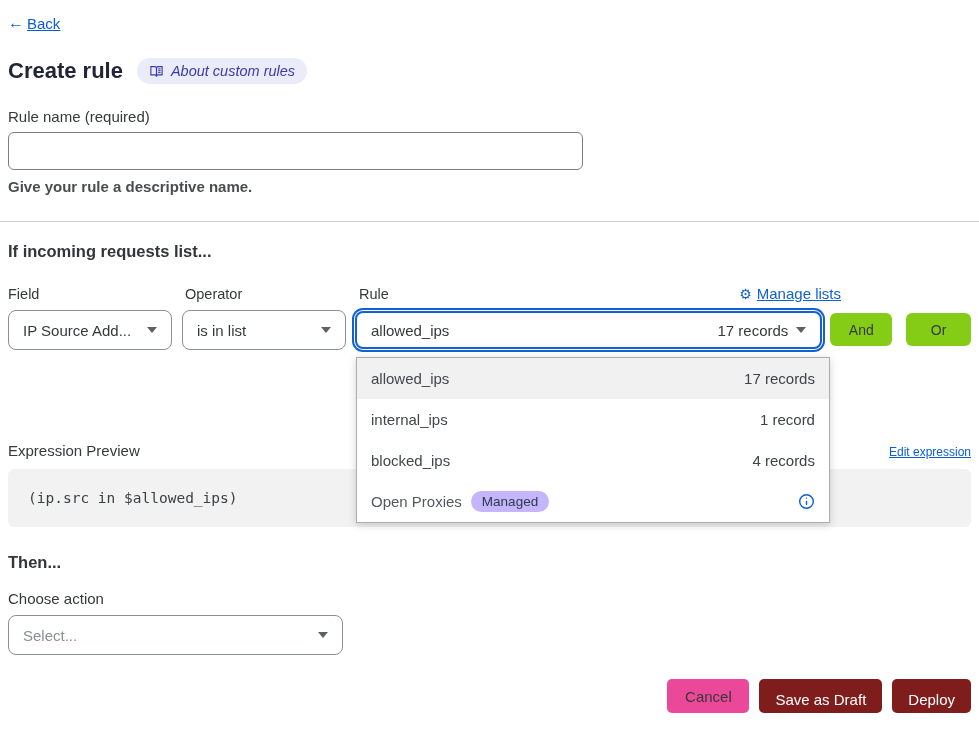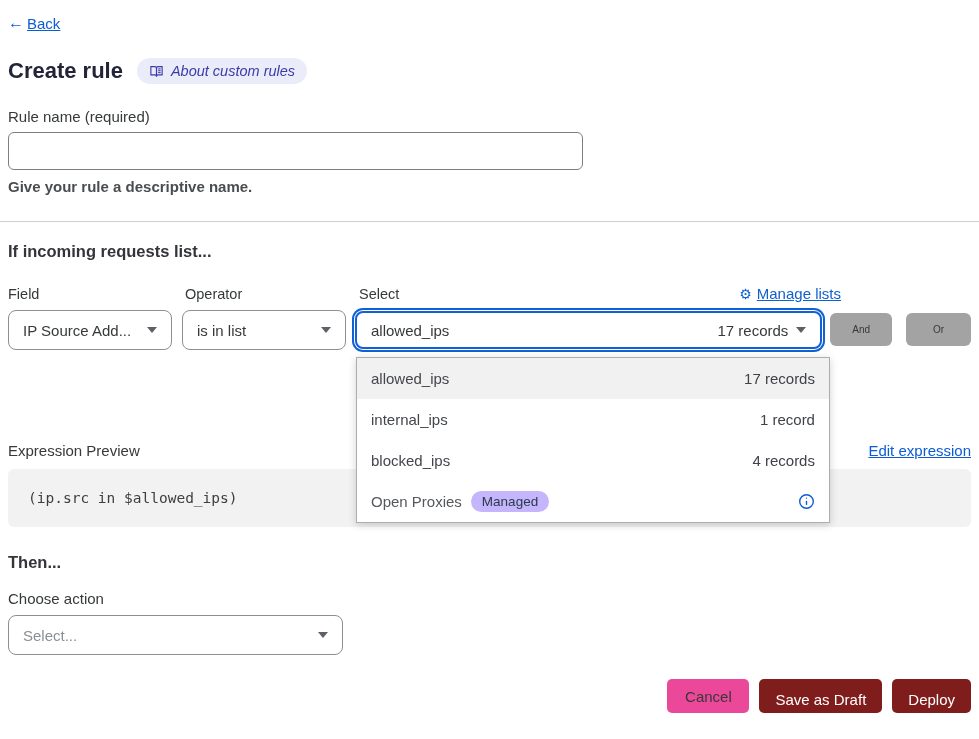--- a/index.html
+++ b/index.html
@@ -79,22 +79,22 @@
   .select-value {
     height: 38px; margin: 1px 2px; 
     border: 2px solid #1061d5; border-radius: 8px;
     box-shadow: 0 0 0 1px #ffffff, 0 0 0 3px #1061d5;
     background: #fff; display: flex; align-items: center;
     justify-content: space-between; padding: 0 14px;
     font-size: 15px; color: #36393a; cursor: pointer;
   }
   .value-right { display: flex; align-items: center; }
   .btn-gray {
-    background: #a3a3a3; color: #36393a; border: none;
-    border-radius: 6px; font-size: 10px; cursor: pointer;
+    background: #84cc16; color: #36393a; border: none;
+    border-radius: 6px; font-size: 14px; cursor: pointer;
     font-family: "Liberation Sans", sans-serif;
   }
   .btn-and { width: 63px; height: 33px; margin: 3px 14px 0 0; }
   .btn-or  { width: 66px; height: 33px; margin-top: 3px; }
 
   
   .dropdown-panel {
     position: absolute; top: calc(100% + 7px); left: 3px;
     width: 474px; background: #fff;
     border: 1px solid #adadad;
@@ -115,21 +115,21 @@
     padding: 3px 11px; border-radius: 11px;
   }
   .info-icon { display: flex; align-items: center; cursor: pointer; }
 
   
   .expr-header {
     display: flex; justify-content: space-between; align-items: flex-end;
     margin-top: 92px;
   }
   .expr-label { font-size: 15px; color: #36393a; }
-  .edit-expression { color: #0b5cd5; font-size: 15px; text-decoration: underline; cursor: pointer; }
+  .edit-expression { color: #0b5cd5; font-size: 12px; text-decoration: underline; cursor: pointer; }
   .expr-block {
     margin-top: 10px; height: 58px; background: #f2f2f2;
     border-radius: 6px; display: flex; align-items: center;
     padding: 0 20px;
   }
   .expr-code {
     font-family: "DejaVu Sans Mono", monospace;
     font-size: 14.5px; color: #3c3f42;
   }
 
@@ -186,21 +186,21 @@
 
   <hr class="divider">
 
   
   <h2 class="section-heading">If incoming requests list...</h2>
 
   <div class="cond-labels">
     <div class="col-field">Field</div>
     <div class="col-operator">Operator</div>
     <div class="col-value">
-      <span>Select</span>
+      <span>Rule</span>
       <a class="manage-lists">
         <span class="gear">⚙</span>
         <span class="ml-text">Manage lists</span>
       </a>
     </div>
   </div>
 
   <div class="cond-row">
     <div class="select-box col-field" style="margin-right:10px;">
       <span>IP Source Add...</span>

